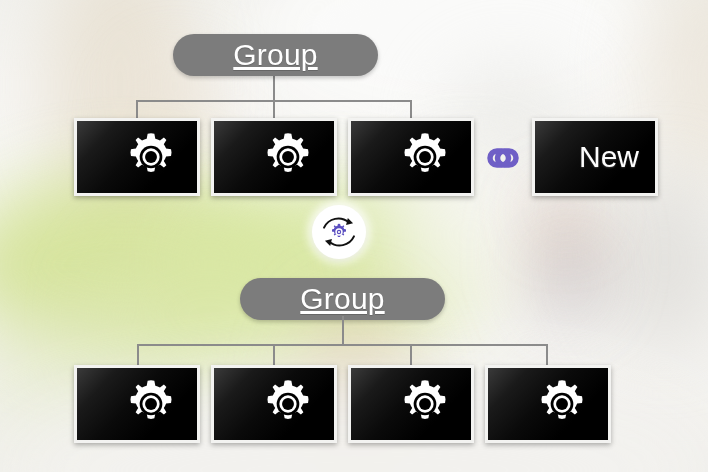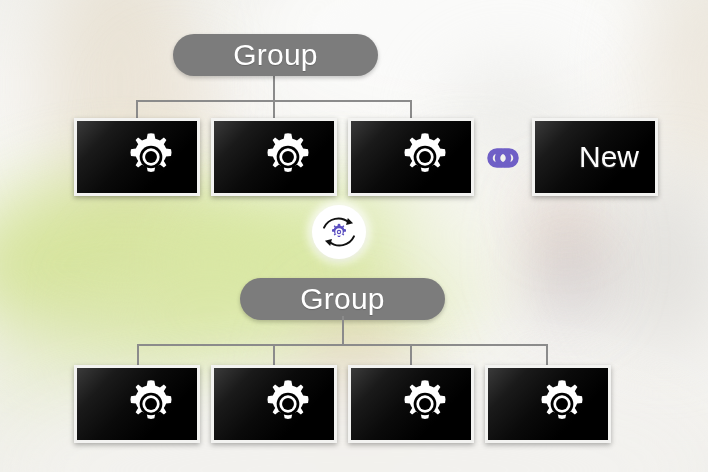--- a/index.html
+++ b/index.html
@@ -51,20 +51,21 @@
     display:flex; align-items:center; justify-content:center;
     box-shadow:0 2px 4px rgba(0,0,0,.22);
   }
   .pill-label {
     color:#ffffff;
     font-size:30px;
     letter-spacing:.2px;
     line-height:1;
     font-weight:400;
     text-shadow:0 1px 1px rgba(0,0,0,.18);
+    text-decoration:underline;
   }
 
   
   .screen {
     position:absolute;
     background:
       linear-gradient(133deg,#3a3a3a 0%, #1a1a1a 22%, #0a0a0a 46%, #000 72%, #000 100%);
     border:3px solid #f3f3f1;
     display:flex; align-items:center; justify-content:center;
     box-shadow:0 2px 5px rgba(0,0,0,.30);

